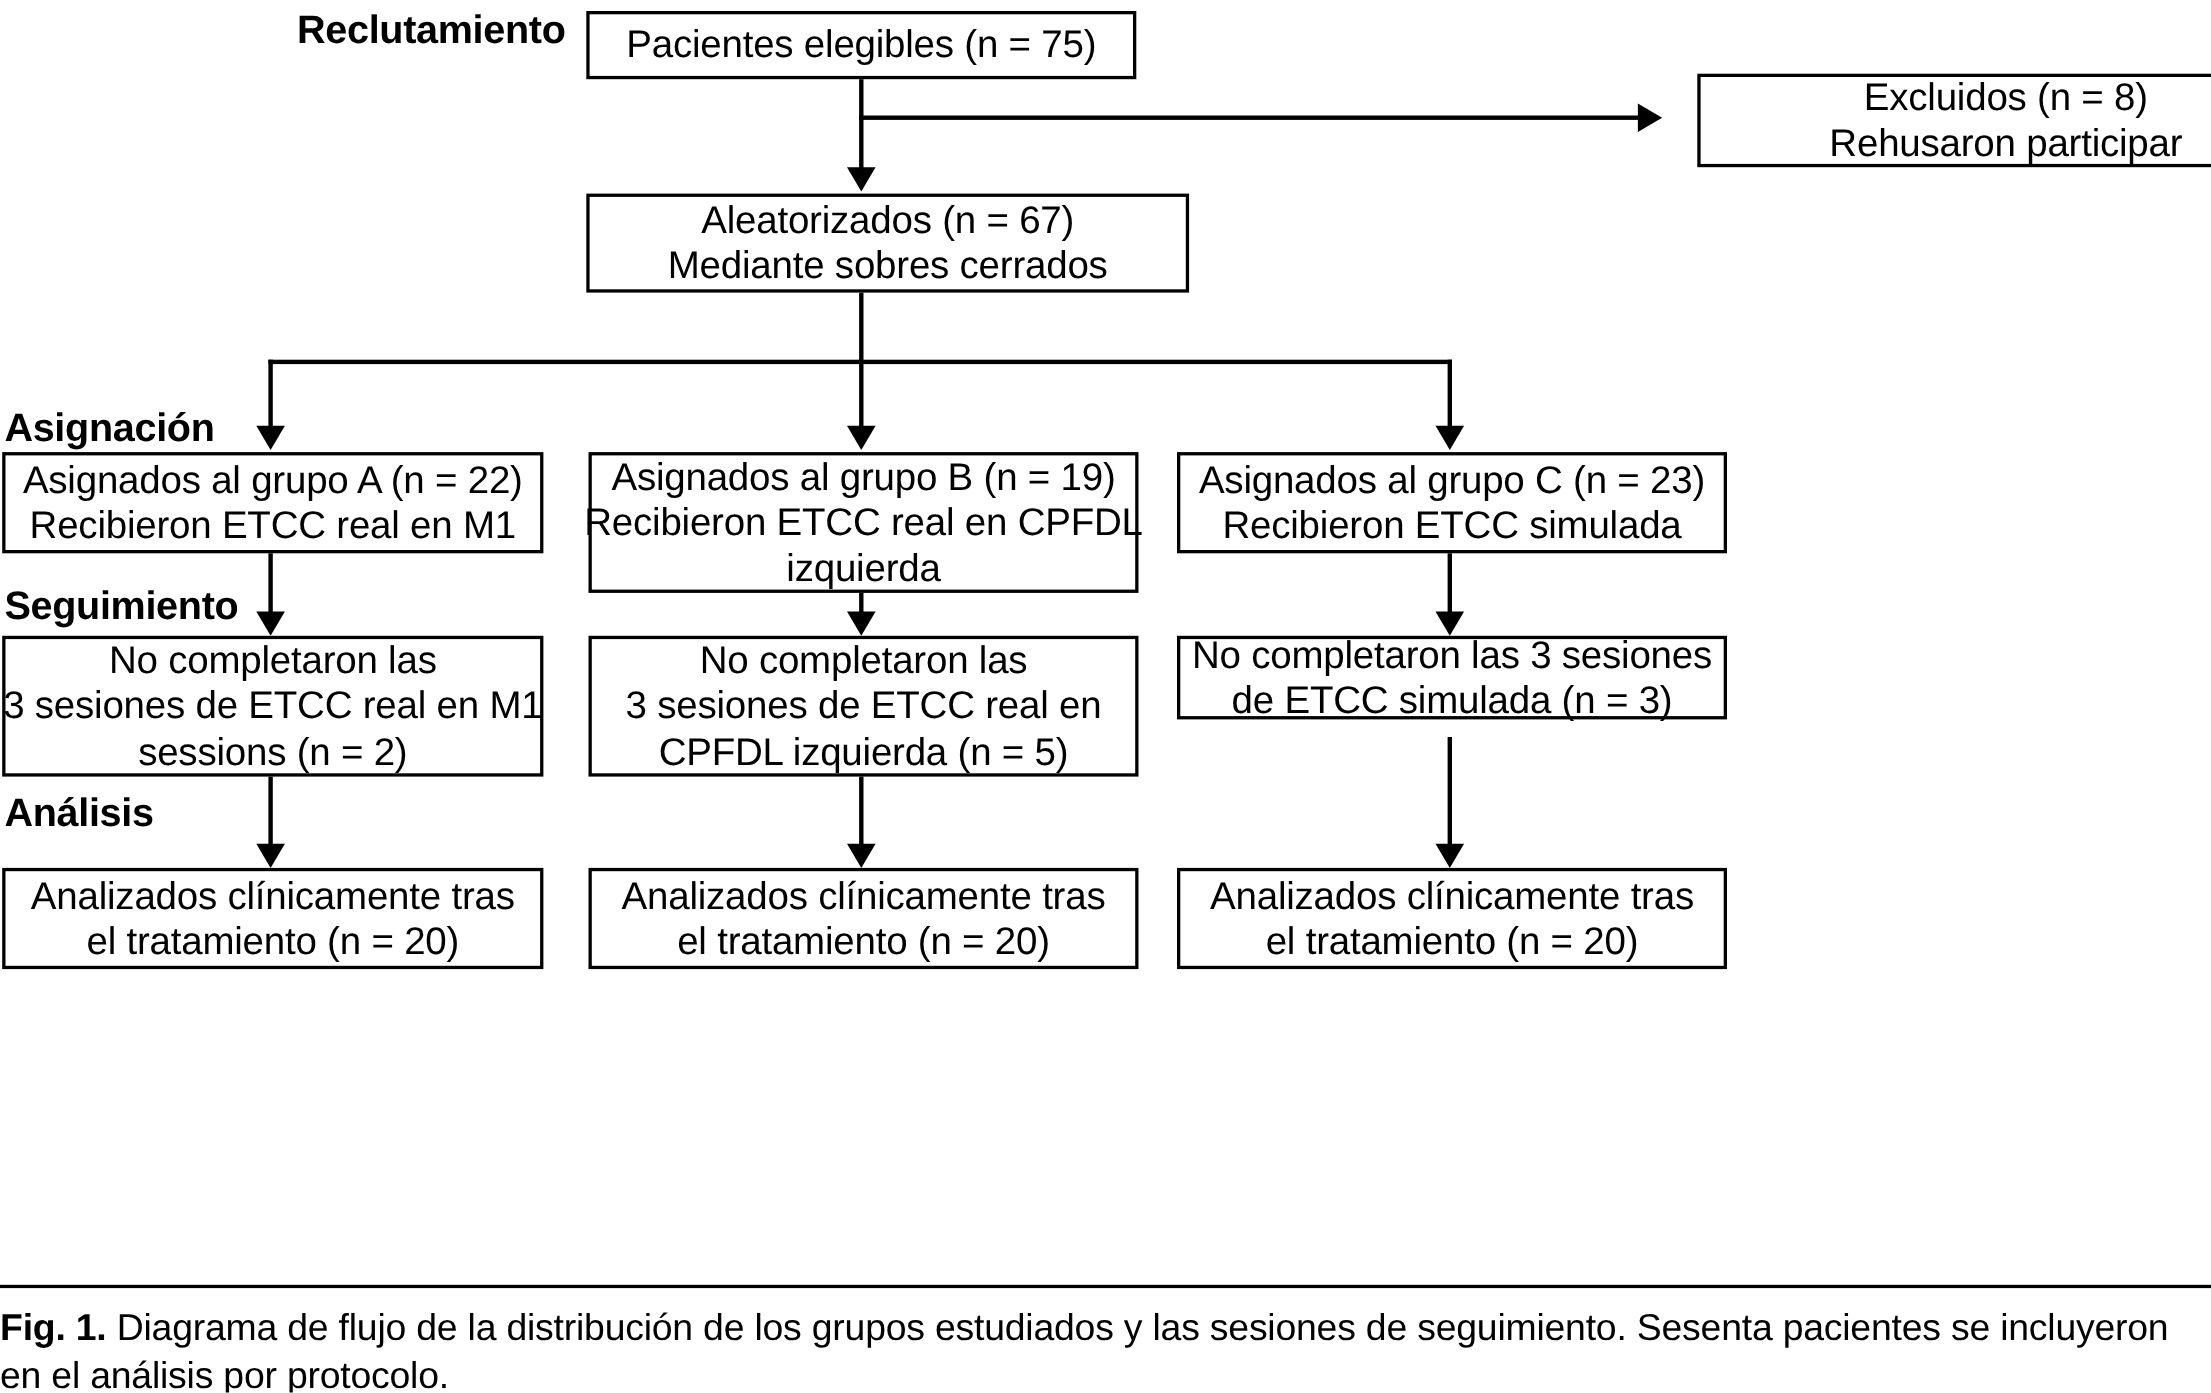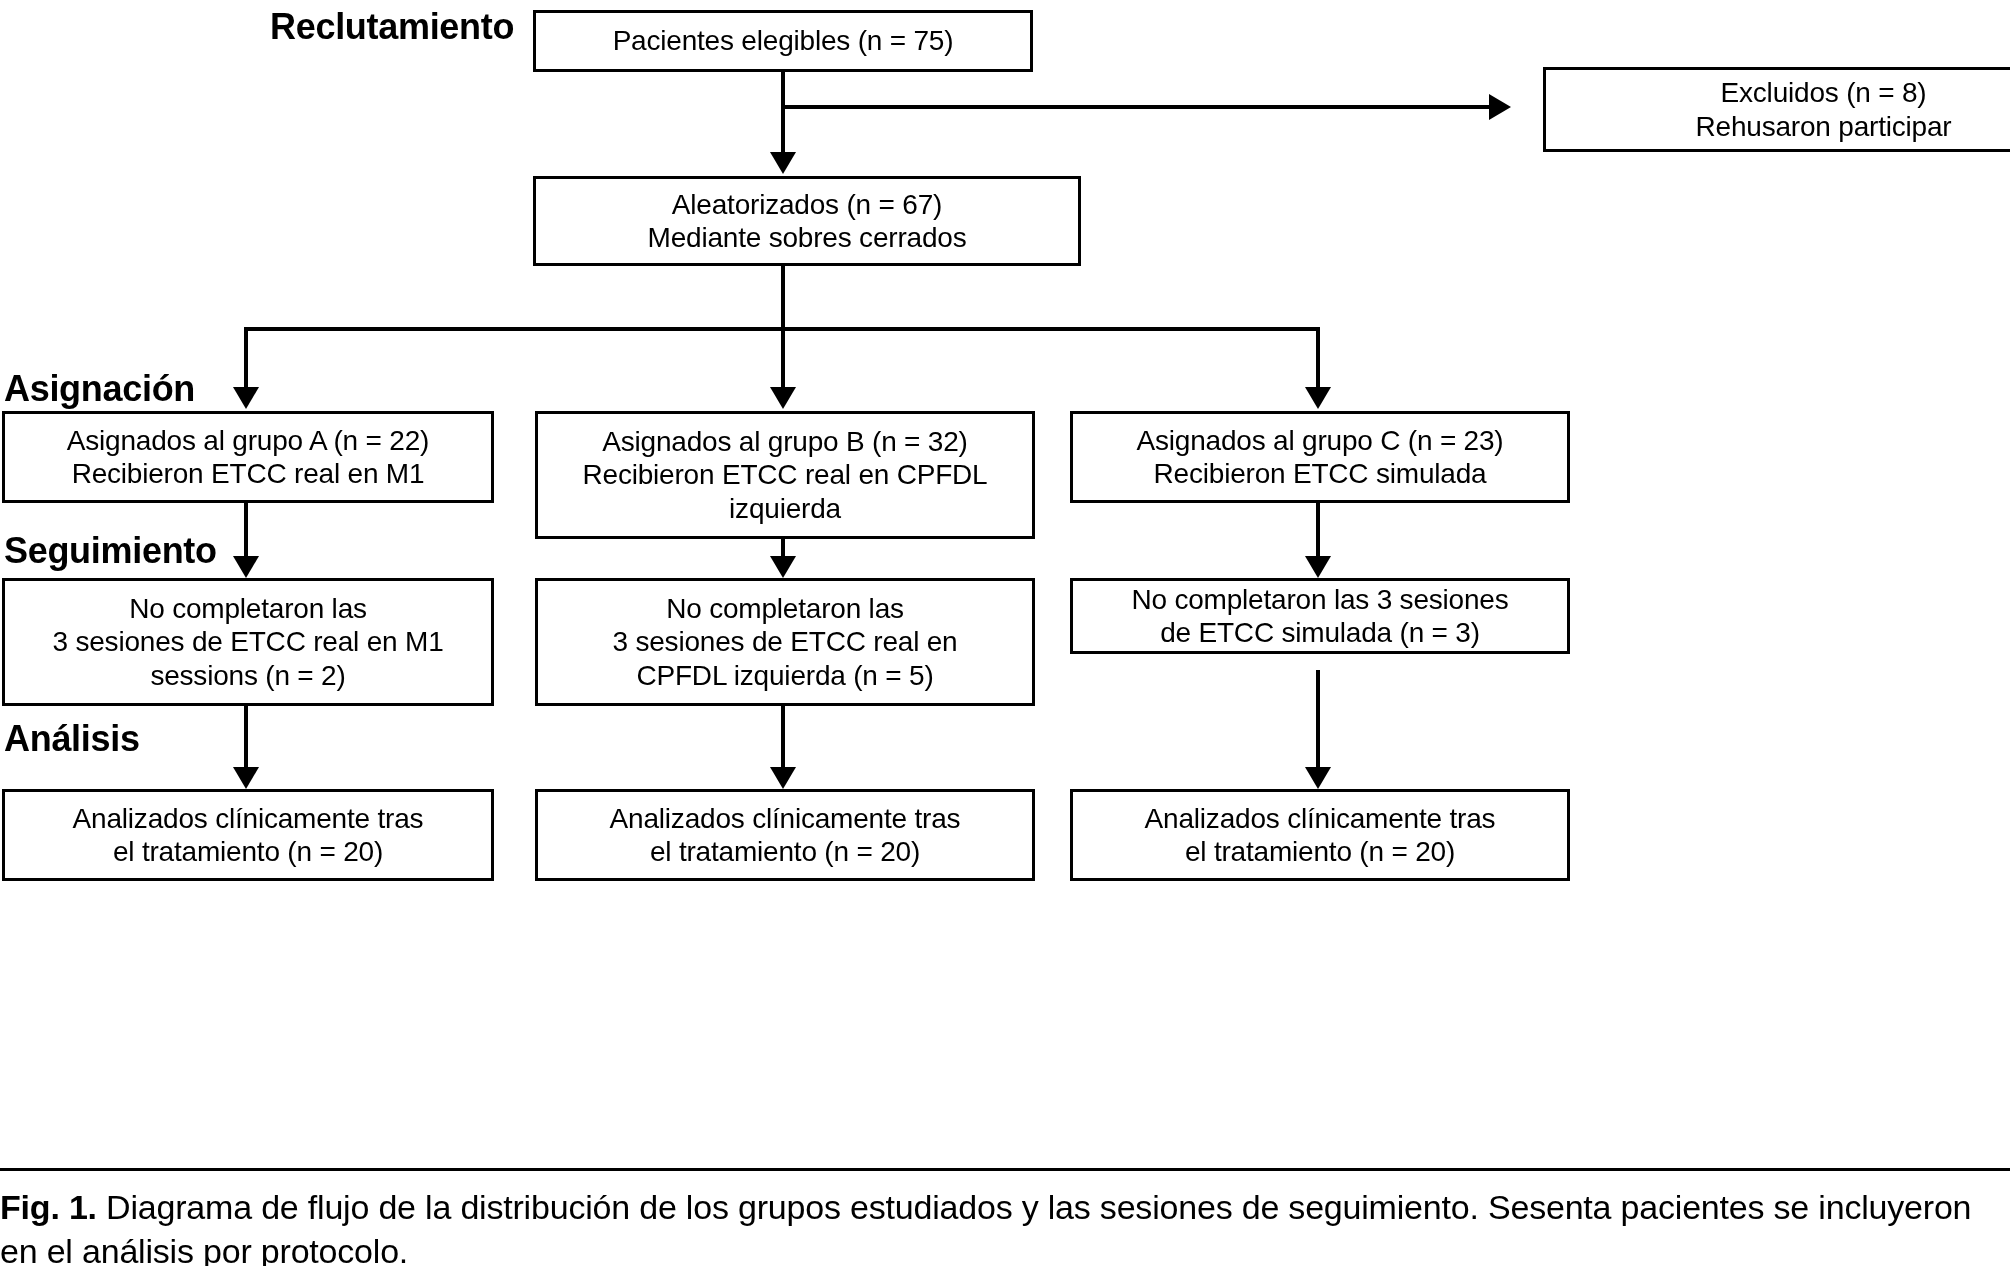--- a/index.html
+++ b/index.html
@@ -24,21 +24,21 @@
   .box {
     position: absolute;
     box-sizing: border-box;
     border: 3px solid #000000;
     background: #ffffff;
     display: flex;
     flex-direction: column;
     align-items: center;
     justify-content: center;
     text-align: center;
-    font-size: 28px;
+    font-size: 35px;
     line-height: 1.18;
     letter-spacing: -0.2px;
     padding: 4px 8px;
   }
   .box .line {
     display: block;
     white-space: nowrap;
   }
 
   
@@ -141,21 +141,21 @@
 
   <div class="vline" style="left:1316px; top:327px; height:62px;"></div>
   <div class="arrow-down" style="left:1305px; top:387px;"></div>
 
   <div class="box" style="left:2px; top:411px; width:492px; height:92px;">
     <span class="line">Asignados al grupo A (n = 22)</span>
     <span class="line">Recibieron ETCC real en M1</span>
   </div>
 
   <div class="box" style="left:535px; top:411px; width:500px; height:128px;">
-    <span class="line">Asignados al grupo B (n = 32)</span>
+    <span class="line">Asignados al grupo B (n = 19)</span>
     <span class="line">Recibieron ETCC real en CPFDL</span>
     <span class="line">izquierda</span>
   </div>
 
   <div class="box" style="left:1070px; top:411px; width:500px; height:92px;">
     <span class="line">Asignados al grupo C (n = 23)</span>
     <span class="line">Recibieron ETCC simulada</span>
   </div>
 
   <div class="vline" style="left:244px; top:503px; height:55px;"></div>

